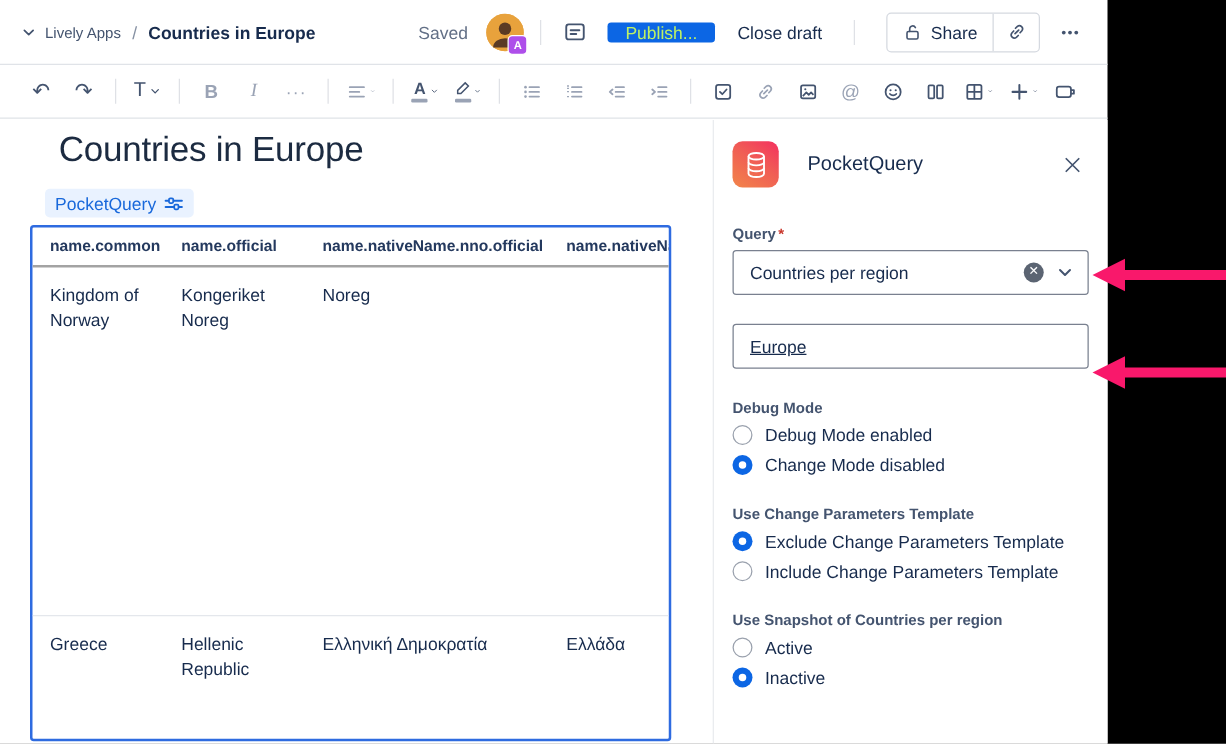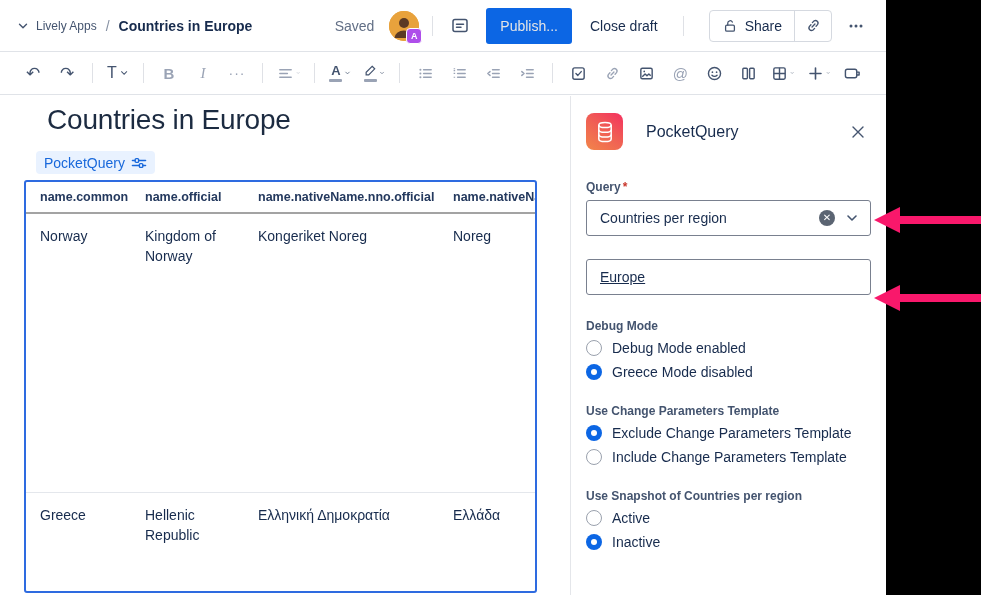--- a/index.html
+++ b/index.html
@@ -22,21 +22,21 @@
   .topbar-right{margin-left:auto;display:flex;align-items:center;}
   .saved{font-size:14px;color:#626F86;margin-right:15px;}
   .avatar{width:30px;height:30px;border-radius:50%;background:#E8A23C;position:relative;cursor:pointer;flex:none;}
   .avatar svg{display:block;}
   .avatar-badge{position:absolute;right:-3px;bottom:-3px;width:14px;height:14px;border-radius:4px;
     background:#AE4EEA;color:#fff;font-size:9px;font-weight:bold;display:flex;align-items:center;
     justify-content:center;border:1px solid #fff;}
   .vdiv{width:1px;height:20px;background:#DFE1E6;margin:0 13px;}
   .icon-btn{width:28px;height:28px;display:flex;align-items:center;justify-content:center;
     color:#44546F;cursor:pointer;border-radius:3px;background:none;border:none;padding:0;}
-  .publish-btn{margin-left:12px;height:36px;padding:0 14px;background:#0C66E4;color:#e5e5e5;
+  .publish-btn{margin-left:12px;height:16px;padding:0 14px;background:#0C66E4;color:#bef264;
     border:none;border-radius:3px;font-size:14px;font-weight:500;cursor:pointer;
     font-family:inherit;}
   .close-draft-btn{margin-left:6px;height:32px;padding:0 12px;background:none;border:none;
     color:#172B4D;font-size:14px;cursor:pointer;font-family:inherit;border-radius:3px;}
   .share-group{display:flex;align-items:stretch;height:32px;border:1px solid #D5D9E0;
     border-radius:4px;margin-left:12px;overflow:hidden;box-sizing:border-box;}
   .share-seg{display:flex;align-items:center;gap:7px;padding:0 12px;color:#172B4D;font-size:14px;
     cursor:pointer;background:none;border:none;font-family:inherit;}
   .share-seg .lock{color:#44546F;display:flex;}
   .share-group .seg-div{width:1px;background:#D5D9E0;}
@@ -371,21 +371,20 @@
       </div>
 
       <div class="pq-table">
         <div class="tr thead">
           <div class="th">name.common</div>
           <div class="th">name.official</div>
           <div class="th">name.nativeName.nno.official</div>
           <div class="th">name.nativeNa</div>
         </div>
         <div class="tr tbody-row1">
-          <div class="td">Norway</div>
           <div class="td">Kingdom of Norway</div>
           <div class="td">Kongeriket Noreg</div>
           <div class="td">Noreg</div>
         </div>
         <div class="tr tbody-row2">
           <div class="td">Greece</div>
           <div class="td">Hellenic Republic</div>
           <div class="td">Ελληνική Δημοκρατία</div>
           <div class="td">Ελλάδα</div>
         </div>
@@ -427,21 +426,21 @@
       <input class="text-input" value="Europe" style="">
 
       <div class="group">
         <p class="group-label">Debug Mode</p>
         <div class="radio-row">
           <span class="radio"></span>
           <span class="radio-label">Debug Mode enabled</span>
         </div>
         <div class="radio-row">
           <span class="radio selected"></span>
-          <span class="radio-label">Greece Mode disabled</span>
+          <span class="radio-label">Change Mode disabled</span>
         </div>
       </div>
 
       <div class="group">
         <p class="group-label">Use Change Parameters Template</p>
         <div class="radio-row">
           <span class="radio selected"></span>
           <span class="radio-label">Exclude Change Parameters Template</span>
         </div>
         <div class="radio-row">

